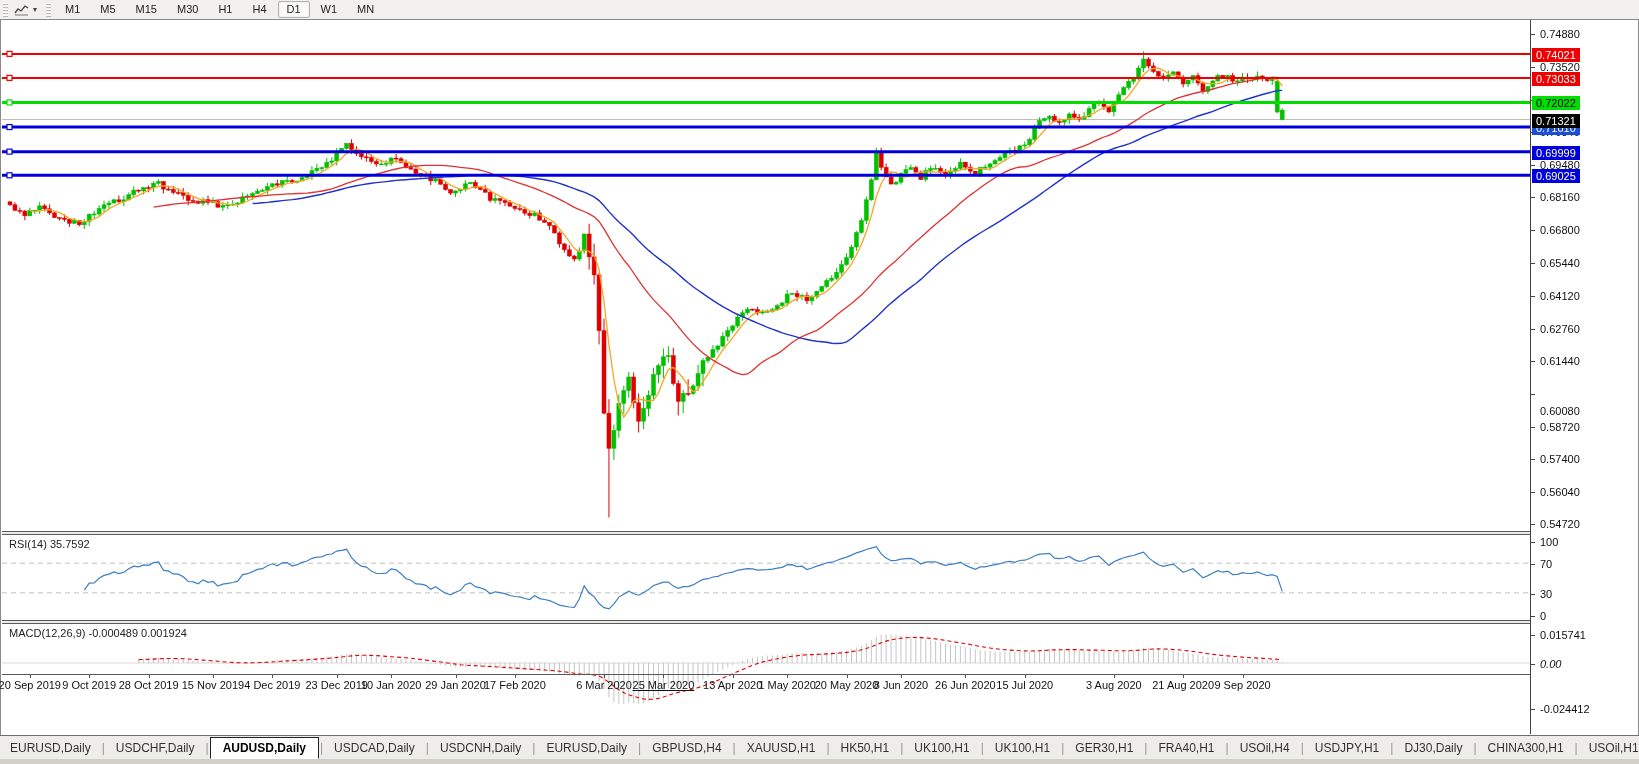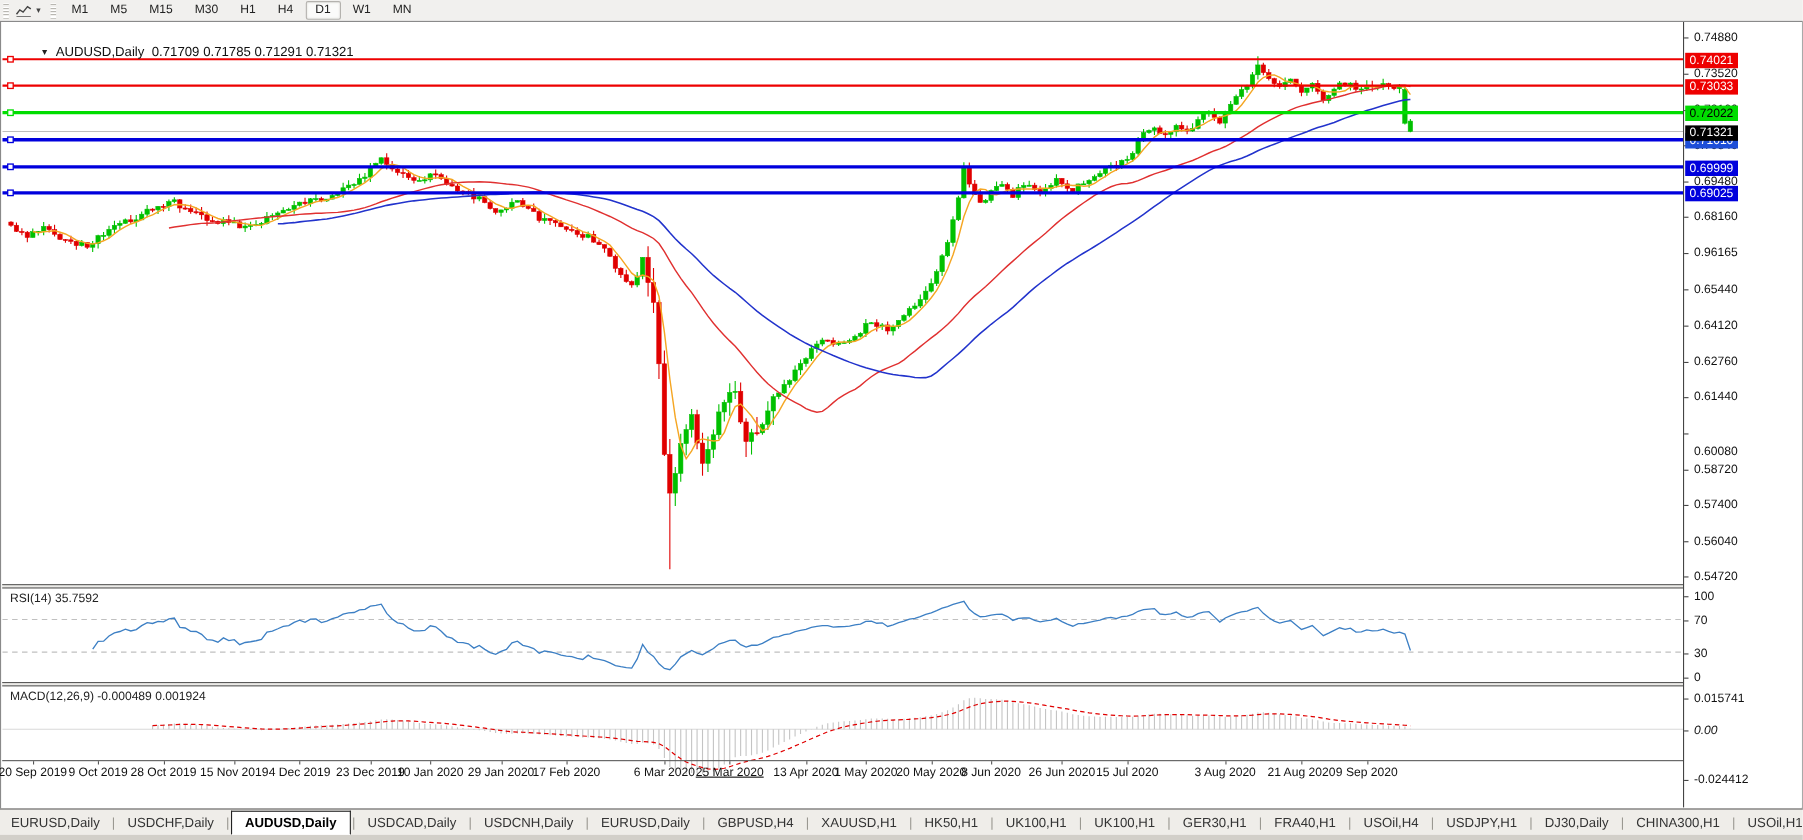--- a/index.html
+++ b/index.html
@@ -18,21 +18,21 @@
   .chart-window{position:absolute;left:0;top:19px;width:1637px;height:715px;background:#fff;
                 border:1px solid #8a8a8a;}
   .price-pane{position:absolute;left:1px;top:1px;width:1528px;height:510px;overflow:hidden;}
   .chart-title{position:absolute;left:8px;top:5px;font-size:12px;color:#111;white-space:pre;}
   .chart-title .sym-caret{font-size:8px;color:#222;margin-right:6px;vertical-align:1px;}
   .splitter{position:absolute;left:1px;width:1528px;height:4px;background:#ecebe8;
             border-top:1px solid #5a5a5a;border-bottom:1px solid #5a5a5a;box-sizing:border-box;}
   .rsi-pane{position:absolute;left:1px;top:515px;width:1528px;height:85px;overflow:hidden;}
   .macd-pane{position:absolute;left:1px;top:604px;width:1528px;height:90px;overflow:hidden;}
   .pane-label{position:absolute;left:7px;top:3px;font-size:11px;color:#222;}
-  .date-axis{position:absolute;left:1px;top:671px;width:1528px;height:19px;border-top:1px solid #5a5a5a;
+  .date-axis{position:absolute;left:1px;top:654px;width:1528px;height:19px;border-top:1px solid #5a5a5a;
              font-size:11px;color:#111;}
   .date-label{position:absolute;top:4px;transform:translateX(-50%);white-space:nowrap;}
   .date-tick{position:absolute;top:0;width:1px;height:3px;background:#555;}
   .right-axis{position:absolute;left:1529px;top:0;width:107px;height:714px;background:#fff;
               border-left:1px solid #444;font-size:11px;color:#111;}
   .y-tick-label{position:absolute;left:9px;transform:translateY(-50%);white-space:nowrap;}
   .y-tick-dash{position:absolute;left:0;width:4px;height:1px;background:#444;}
   .price-badge{position:absolute;left:1px;transform:translateY(-50%);padding:0 4px;height:14px;
                line-height:14px;font-size:11px;white-space:nowrap;}
   
@@ -604,23 +604,20 @@
           <rect x="5" y="54.39318199999997" width="5" height="5" fill="#fff" stroke="#ee0000" stroke-width="1.2"></rect>
           <line x1="0" x2="1528" y1="81.46654800000012" y2="81.46654800000012" stroke="#00dd00" stroke-width="3"></line>
           <rect x="5" y="78.96654800000012" width="5" height="5" fill="#fff" stroke="#00dd00" stroke-width="1.2"></rect>
           <line x1="0" x2="1528" y1="106.06422000000016" y2="106.06422000000016" stroke="#0000dd" stroke-width="3"></line>
           <rect x="5" y="103.56422000000016" width="5" height="5" fill="#fff" stroke="#0000dd" stroke-width="1.2"></rect>
           <line x1="0" x2="1528" y1="130.63758600000006" y2="130.63758600000006" stroke="#0000dd" stroke-width="3"></line>
           <rect x="5" y="128.13758600000006" width="5" height="5" fill="#fff" stroke="#0000dd" stroke-width="1.2"></rect>
           <line x1="0" x2="1528" y1="154.31162999999998" y2="154.31162999999998" stroke="#0000dd" stroke-width="3"></line>
           <rect x="5" y="151.81162999999998" width="5" height="5" fill="#fff" stroke="#0000dd" stroke-width="1.2"></rect>
         </svg>
-      <div class="chart-title">
-        <span class="sym-caret">▼</span><span>AUDUSD,Daily</span><span>&nbsp;&nbsp;</span><span>0.71709</span><span> </span><span>0.71785</span><span> </span><span>0.71291</span><span> </span><span>0.71321</span>
-      </div>
     </div>
 
     <div class="splitter" style="top:511px;"></div>
 
     <div class="rsi-pane">
       <svg id="rsiSvg" width="1528" height="85">
           <line x1="0" x2="1528" y1="28.2" y2="28.2" stroke="#c0c0c0" stroke-width="1" stroke-dasharray="5 4"></line>
           <line x1="0" x2="1528" y1="57.8" y2="57.8" stroke="#c0c0c0" stroke-width="1" stroke-dasharray="5 4"></line>
           <path d="M82.3 55.2L87.2 48.1L92.2 47.9L97.1 43.2L102.0 40.4L107.0 39.1L112.0 36.9L116.9 38.6L121.9 37.3L126.8 33.8L131.8 31.1L136.7 31.8L141.7 29.9L146.6 30.3L151.6 27.7L156.5 26.9L161.5 35.4L166.4 35.9L171.3 38.9L176.3 39.1L181.3 41.7L186.2 46.5L191.2 46.9L196.1 48.8L201.1 44.9L206.0 47.3L211.0 46.5L215.9 51.1L220.8 49.1L225.8 48.4L230.8 47.5L235.7 46.2L240.7 39.6L245.6 38.7L250.6 36.6L255.5 34.4L260.5 33.7L265.4 30.8L270.4 28.8L275.3 30.8L280.3 27.8L285.2 27.7L290.2 31.0L295.1 29.7L300.1 27.4L305.0 26.0L309.9 23.3L314.9 22.1L319.9 21.8L324.8 19.5L329.8 19.0L334.7 16.1L339.7 15.4L344.6 14.3L349.6 22.6L354.5 27.7L359.4 31.2L364.4 32.1L369.4 36.1L374.3 38.5L379.3 38.5L384.2 38.1L389.2 33.9L394.1 34.8L399.1 38.8L404.0 43.7L408.9 45.2L413.9 48.9L418.9 49.2L423.8 50.3L428.8 54.2L433.7 51.8L438.7 55.3L443.6 58.3L448.6 59.9L453.5 57.2L458.4 55.3L463.4 49.4L468.4 47.9L473.3 51.7L478.3 52.8L483.2 54.6L488.2 58.8L493.1 56.8L498.1 57.7L503.0 58.7L508.0 60.5L512.9 61.5L517.9 61.9L522.8 63.5L527.8 64.5L532.7 60.6L537.6 63.6L542.6 64.5L547.6 65.6L552.5 67.7L557.5 70.1L562.4 71.1L567.4 72.0L572.3 72.4L577.3 64.0L582.2 50.9L587.1 58.1L592.1 61.8L597.1 68.5L602.0 72.7L607.0 73.8L611.9 68.8L616.9 62.1L621.8 59.2L626.8 56.3L631.7 58.7L636.6 60.2L641.6 57.4L646.6 54.6L651.5 50.5L656.5 48.9L661.4 47.2L666.4 47.0L671.3 51.1L676.3 53.3L681.2 51.6L686.1 51.6L691.1 49.9L696.1 47.1L701.0 44.4L706.0 43.7L710.9 42.0L715.9 41.3L720.8 39.2L725.8 38.0L730.7 37.1L735.6 35.3L740.6 34.4L745.6 33.7L750.5 33.8L755.5 35.1L760.4 34.8L765.4 34.7L770.3 34.2L775.3 33.1L780.2 32.3L785.1 29.9L790.1 29.7L795.1 31.6L800.0 31.2L805.0 34.5L809.9 33.0L814.9 31.1L819.8 29.7L824.8 27.8L829.7 27.2L834.6 25.5L839.6 23.6L844.6 22.1L849.5 20.1L854.5 17.9L859.4 16.4L864.4 14.5L869.3 13.1L874.3 11.7L879.2 18.9L884.1 22.9L889.1 25.7L894.1 25.4L899.0 24.2L904.0 23.6L908.9 23.4L913.9 25.5L918.8 29.0L923.8 27.2L928.7 26.8L933.6 26.8L938.6 28.9L943.6 30.4L948.5 29.4L953.5 28.7L958.4 27.1L963.4 30.1L968.3 32.4L973.3 34.3L978.2 31.9L983.2 31.8L988.1 30.7L993.1 29.6L998.0 28.7L1003.0 27.0L1007.9 26.3L1012.9 27.3L1017.8 25.5L1022.8 25.2L1027.7 23.5L1032.7 20.7L1037.6 19.2L1042.5 18.8L1047.5 18.3L1052.5 23.2L1057.4 23.7L1062.4 23.0L1067.3 21.4L1072.3 24.6L1077.2 26.3L1082.2 25.5L1087.1 22.9L1092.0 21.5L1097.0 21.1L1102.0 25.8L1106.9 30.5L1111.9 26.8L1116.8 24.6L1121.8 22.7L1126.7 21.3L1131.7 20.5L1136.6 18.6L1141.5 17.2L1146.5 22.6L1151.5 26.6L1156.4 29.7L1161.4 31.4L1166.3 30.2L1171.3 29.1L1176.2 33.1L1181.2 37.2L1186.1 35.5L1191.0 33.7L1196.0 38.3L1201.0 42.9L1205.9 40.6L1210.9 38.0L1215.8 35.7L1220.8 37.2L1225.7 36.1L1230.7 39.6L1235.6 39.4L1240.5 37.7L1245.5 38.5L1250.5 38.3L1255.4 37.0L1260.4 39.0L1265.3 40.6L1270.3 39.6L1275.2 41.4L1280.2 56.4" fill="none" stroke="#3c7fc4" stroke-width="1.2"></path>
         </svg>
@@ -918,21 +915,21 @@
         <div class="y-tick-label" style="top: 47.0562px;">0.73520</div>
         <div class="y-tick-dash" style="top: 80.1123px;"></div>
         <div class="y-tick-label" style="top: 80.1123px;">0.72160</div>
         <div class="y-tick-dash" style="top: 112.196px;"></div>
         <div class="y-tick-label" style="top: 112.196px;">0.70840</div>
         <div class="y-tick-dash" style="top: 145.252px;"></div>
         <div class="y-tick-label" style="top: 145.252px;">0.69480</div>
         <div class="y-tick-dash" style="top: 177.336px;"></div>
         <div class="y-tick-label" style="top: 177.336px;">0.68160</div>
         <div class="y-tick-dash" style="top: 210.392px;"></div>
-        <div class="y-tick-label" style="top: 210.392px;">0.96165</div>
+        <div class="y-tick-label" style="top: 210.392px;">0.66800</div>
         <div class="y-tick-dash" style="top: 243.449px;"></div>
         <div class="y-tick-label" style="top: 243.449px;">0.65440</div>
         <div class="y-tick-dash" style="top: 275.533px;"></div>
         <div class="y-tick-label" style="top: 275.533px;">0.64120</div>
         <div class="y-tick-dash" style="top: 308.589px;"></div>
         <div class="y-tick-label" style="top: 308.589px;">0.62760</div>
         <div class="y-tick-dash" style="top: 340.673px;"></div>
         <div class="y-tick-label" style="top: 340.673px;">0.61440</div>
         <div class="y-tick-dash" style="top: 373.729px;"></div>
         <div class="y-tick-label" style="top: 391px; text-align: right;">0.60080</div>

